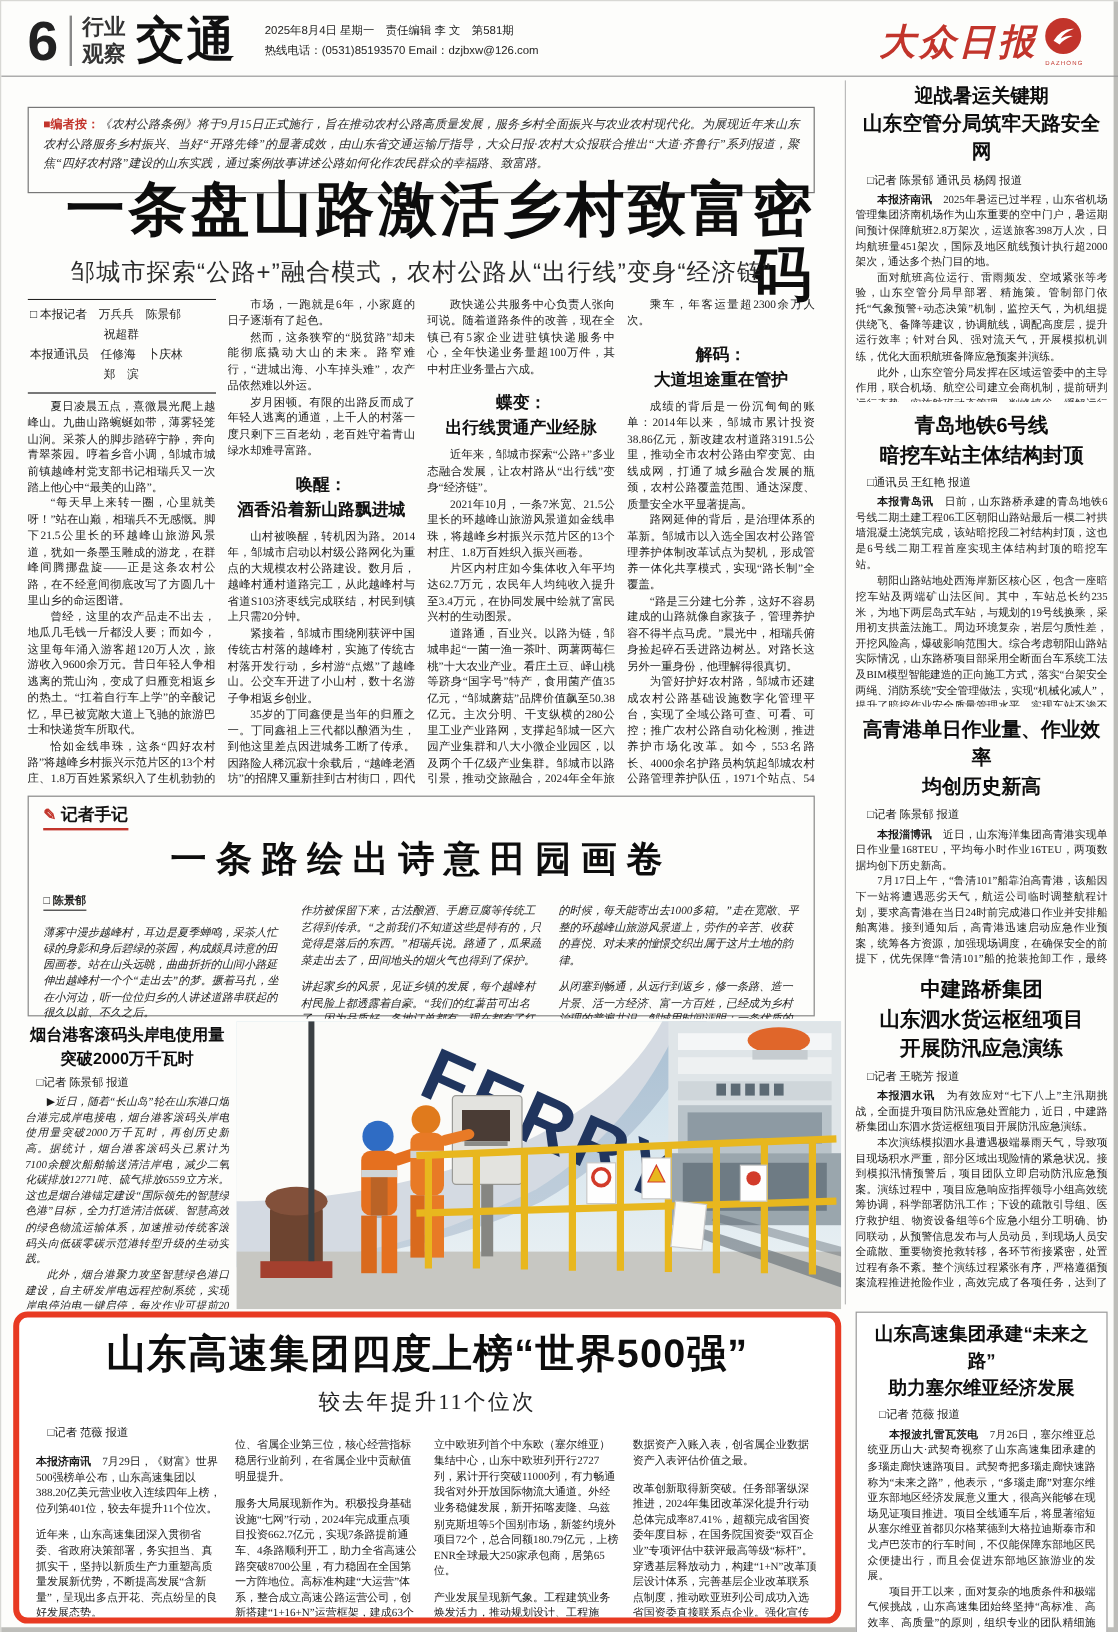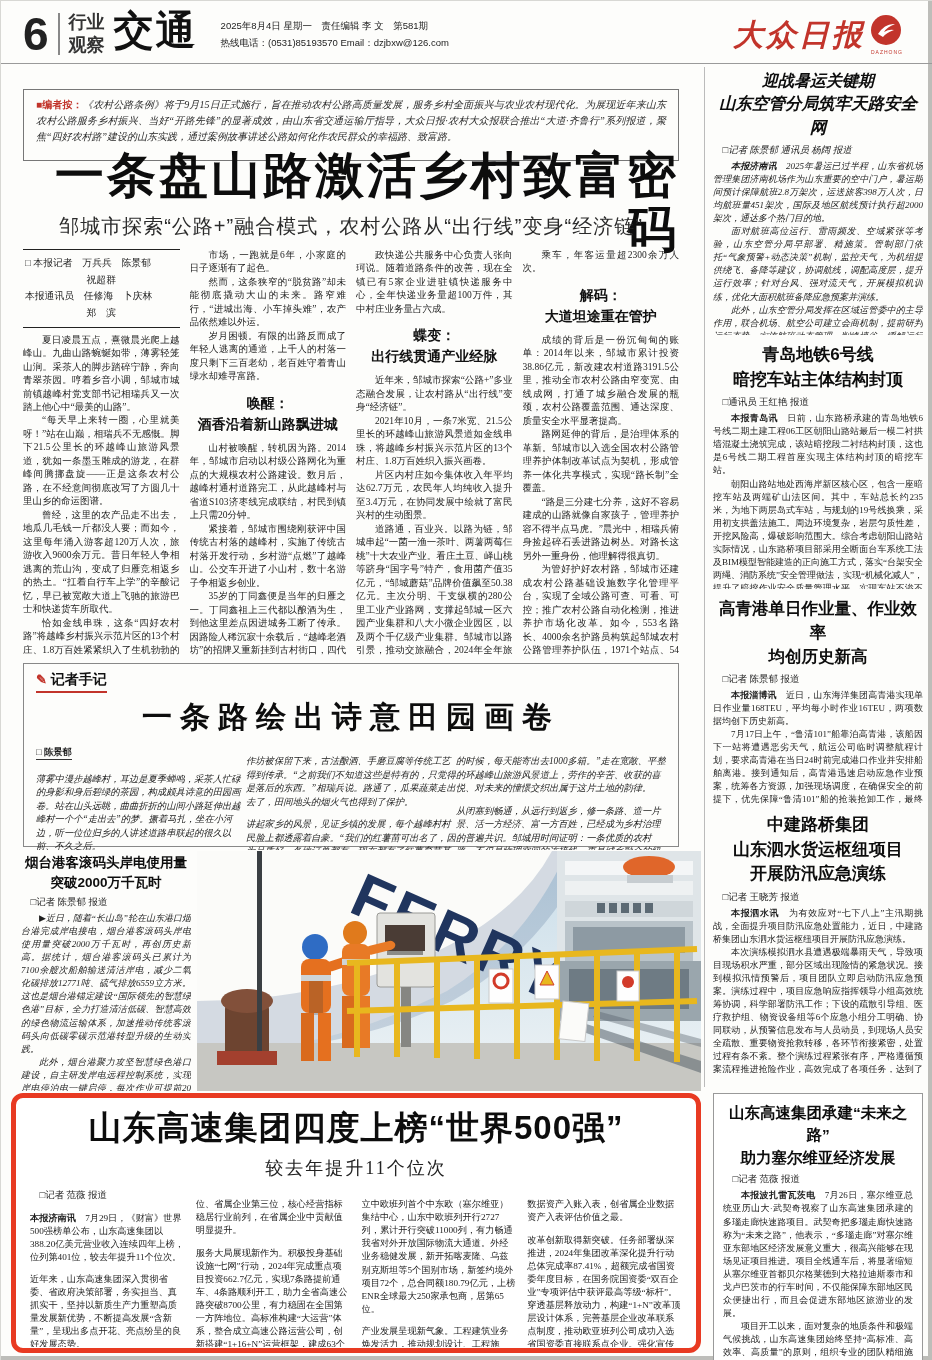--- a/index.html
+++ b/index.html
@@ -5,21 +5,21 @@
   html,body{margin:0;padding:0;background:#e9e9e7;}
   #paper{position:relative;width:932px;height:1360px;background:#fdfdfb;margin:0 auto;
          font-family:"Liberation Serif","DejaVu Serif",serif;color:#1c1c1c;overflow:hidden;
          border-left:1px solid #d8d8d4;border-top:1px solid #d8d8d4;
          box-shadow:inset -5px 0 0 #bdbdb9, inset 0 -5px 0 #bdbdb9;}
   .abs{position:absolute;box-sizing:border-box;}
   
   .hdr-num{font-family:"Liberation Sans",sans-serif;font-weight:700;font-size:46px;line-height:1;color:#222;}
   .hdr-divider{width:2px;background:#888;}
   .hdr-sec{font-family:"Liberation Sans",sans-serif;font-weight:700;font-size:18px;line-height:1.3;color:#333;}
-  .hdr-title{font-family:Liberation Mono, monospace;font-weight:900;font-size:40px;line-height:1;letter-spacing:2px;color:#111;}
+  .hdr-title{font-family:Liberation Serif, serif;font-weight:900;font-size:40px;line-height:1;letter-spacing:2px;color:#111;}
   .hdr-meta{font-size:9.5px;line-height:1.8;color:#222;font-family:"Liberation Sans",sans-serif;}
   .masthead{color:#c2342b;font-weight:700;font-style:italic;font-size:30px;letter-spacing:3px;
             font-family:"DejaVu Serif",serif;}
   .seal{width:30px;height:30px;border-radius:50%;background:#c2342b;position:relative;display:inline-block;}
   .seal svg{position:absolute;left:0;top:0;}
   .seal-sub{font-size:5px;color:#c2342b;letter-spacing:1px;font-family:"Liberation Sans",sans-serif;text-align:center;}
   .rule-h{background:#9a9a9a;height:1px;}
   .rule-v{background:#bbb;width:1px;}
   
   #editor-note{border:1px solid #777;padding:7px 12px;font-size:10px;line-height:1.62;
@@ -38,21 +38,21 @@
               font-size:9.8px;line-height:1.7;text-align:left;}
   .byline-box .c{text-align:center;}
   .sechead{font-family:"Liberation Sans",sans-serif;font-weight:700;font-size:14px;line-height:1.5;
            text-align:center;margin:9px 0 7px;color:#111;text-indent:0;}
   
   #notes-box{border:1px solid #888;padding:6px 12px;}
   .notes-label{font-family:"Liberation Sans",sans-serif;font-weight:700;font-size:14px;color:#111;
                border-bottom:2px solid #c2342b;display:inline-block;padding-bottom:2px;}
   .pen{color:#c2342b;font-size:13px;}
   .notes-headline{font-weight:700;font-size:30px;letter-spacing:8px;text-align:center;margin:4px 0 8px;color:#0d0d0d;}
-  .notes-cols{display:flex;height:104px;overflow:hidden;}
+  .notes-cols{display:flex;gap:14px;height:104px;overflow:hidden;}
   .notes-col{flex:1 1 0;font-size:9.3px;line-height:1.45;font-style:italic;overflow:hidden;}
   .notes-byline{font-weight:700;text-indent:0 !important;border-bottom:1px solid #333;display:inline-block;margin-bottom:3px;font-style:normal;}
   
   .art-head{font-family:"Liberation Sans",sans-serif;font-weight:700;text-align:center;color:#0d0d0d;line-height:1.45;}
   .art-byline{font-size:9.5px;text-align:left;margin:4px 0 3px;text-indent:1em;color:#222;}
   .ptext{overflow:hidden;text-align:justify;}
   
   #feature-box{border:5px solid #e83a22;border-radius:12px;background:#fff;padding:8px 14px 10px;}
   .feature-headline{font-family:"Liberation Sans",sans-serif;font-weight:900;font-size:33px;letter-spacing:1px;
                     text-align:center;color:#0d0d0d;}
@@ -318,21 +318,21 @@
       </div>
       <div class="feature-col">
         <div>
             <p>数据资产入账入表，创省属企业数据资产入表评估价值之最。</p>
             <p>改革创新取得新突破。任务部署纵深推进，2024年集团改革深化提升行动总体完成率87.41%，超额完成省国资委年度目标，在国务院国资委“双百企业”专项评估中获评最高等级“标杆”。穿透基层释放动力，构建“1+N”改革顶层设计体系，完善基层企业改革联系点制度，推动欧亚班列公司成功入选省国资委直接联系点企业。强化宣传树立标杆，累计形成典型案例80余篇，其中4篇案例在全省推广、3户企业获评山东省管理标杆企业，全面展现了集团改革生动实践。创新驱动成效显著，加入全国重点实验室联盟，国家制造业单项冠军企业实现“零”的突破，国家及省部级科研平台增至82个，“专精特新”等科技型企业增至104家。</p>
           </div>
       </div>
     </div>
   </div>
 
-  <div class="abs sb" style="top:68px;height:266px;font-style:italic;">
+  <div class="abs sb" style="top:68px;height:266px;">
     <div class="art-head sb-kicker">迎战暑运关键期</div>
     <div class="art-head sb-head1">山东空管分局筑牢天路安全网</div>
     <div class="art-byline">□记者 陈景郁 通讯员 杨阔 报道</div>
     <div class="ptext" style="height:196px;">
         <p><b>本报济南讯　</b>2025年暑运已过半程，山东省机场管理集团济南机场作为山东重要的空中门户，暑运期间预计保障航班2.8万架次，运送旅客398万人次，日均航班量451架次，国际及地区航线预计执行超2000架次，通达多个热门目的地。</p>
         <p>面对航班高位运行、雷雨频发、空域紧张等考验，山东空管分局早部署、精施策。管制部门依托“气象预警+动态决策”机制，监控天气，为机组提供绕飞、备降等建议，协调航线，调配高度层，提升运行效率；针对台风、强对流天气，开展模拟机训练，优化大面积航班备降应急预案并演练。</p>
         <p>此外，山东空管分局发挥在区域运管委中的主导作用，联合机场、航空公司建立会商机制，提前研判运行态势，实施航班动态管理，削峰填谷，缓解运行压力，高效利用空域资源。</p>
       </div>
   </div>
 

